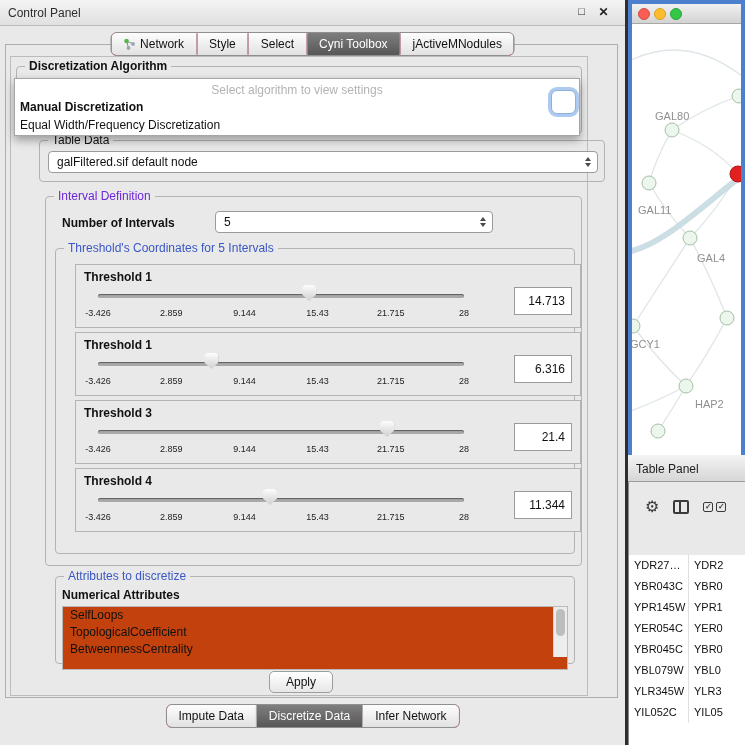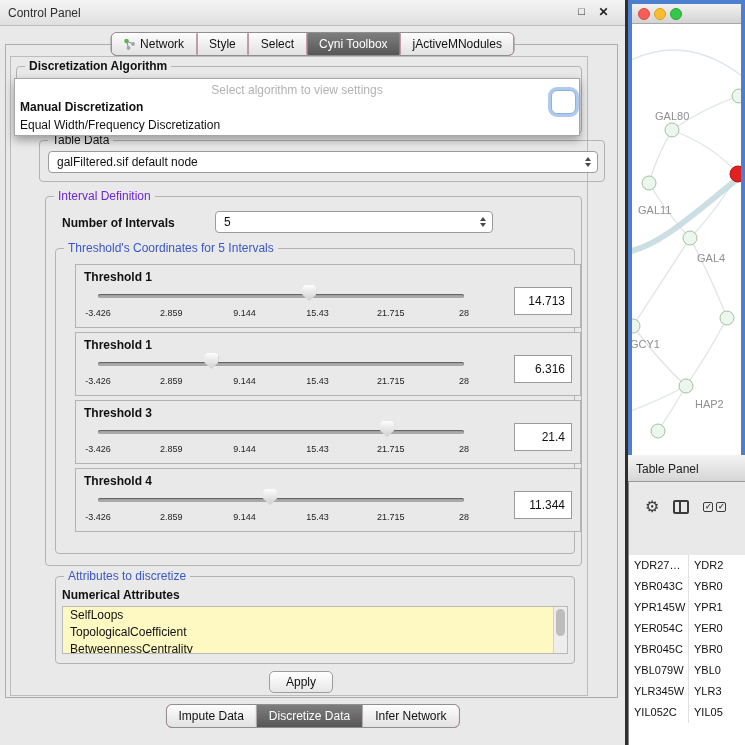--- a/index.html
+++ b/index.html
@@ -54,21 +54,21 @@
   .thr-panel{position:absolute;left:75px;width:506px;height:64px;border:1px solid #b3b3b3;background:#e9e9e9;}
   .thr-label{position:absolute;left:8px;top:5px;font-size:12px;font-weight:bold;color:#111;}
   .thr-value{position:absolute;right:8px;top:22px;width:58px;height:28px;background:#fff;border:1px solid #9b9b9b;font-size:12px;color:#111;text-align:right;line-height:26px;padding-right:6px;}
   .thr-slider{position:absolute;left:22px;top:20px;width:366px;height:42px;}
   .sl-track{position:absolute;left:0;right:0;top:9px;height:4px;background:#a9a9a9;border-radius:2px;box-shadow:inset 0 1px 1px rgba(0,0,0,.45);}
   .sl-thumb{position:absolute;top:0;width:14px;height:16px;background:linear-gradient(#fdfdfd,#cfcfcf);clip-path:polygon(18% 0,82% 0,100% 16%,100% 60%,50% 100%,0 60%,0 16%);filter:drop-shadow(0 0 1px #777);}
   .sl-ticks{position:absolute;left:0;right:0;top:23px;height:12px;}
   .sl-ticks span{position:absolute;transform:translateX(-50%);font-size:9px;color:#222;white-space:nowrap;}
 
   
-  .listbox{position:absolute;left:62px;top:606px;width:506px;height:48px;background:#fef9c3;border:1px solid #b9b9b9;overflow:hidden;}
+  .listbox{position:absolute;left:62px;top:606px;width:506px;height:64px;background:#c2410c;border:1px solid #b9b9b9;overflow:hidden;}
   .listbox .item{height:17px;line-height:17px;padding-left:7px;font-size:12px;color:#111;white-space:nowrap;}
   .lb-scroll{position:absolute;right:0;top:0;width:14px;height:50px;background:#ededed;border-left:1px solid #d2d2d2;}
   .lb-thumb{position:absolute;left:2px;top:2px;width:9px;height:27px;background:#bdbdbd;border-radius:5px;}
 
   .apply-btn{position:absolute;left:269px;top:671px;width:64px;height:22px;background:linear-gradient(#ffffff,#e7e7e7);border:1px solid #9d9d9d;border-radius:5px;font-size:12px;color:#111;text-align:center;line-height:20px;cursor:pointer;}
 
   
   .network-window{position:absolute;left:628px;top:0;width:117px;height:547px;border:4px solid #4c80cf;background:#fff;}
   .nw-titlebar{position:absolute;left:0;top:0;width:100%;height:20px;background:linear-gradient(#f1f1f1,#d3d3d3);border-bottom:1px solid #a8a8a8;}
   .tl{position:absolute;top:4px;width:12px;height:12px;border-radius:50%;cursor:pointer;}

